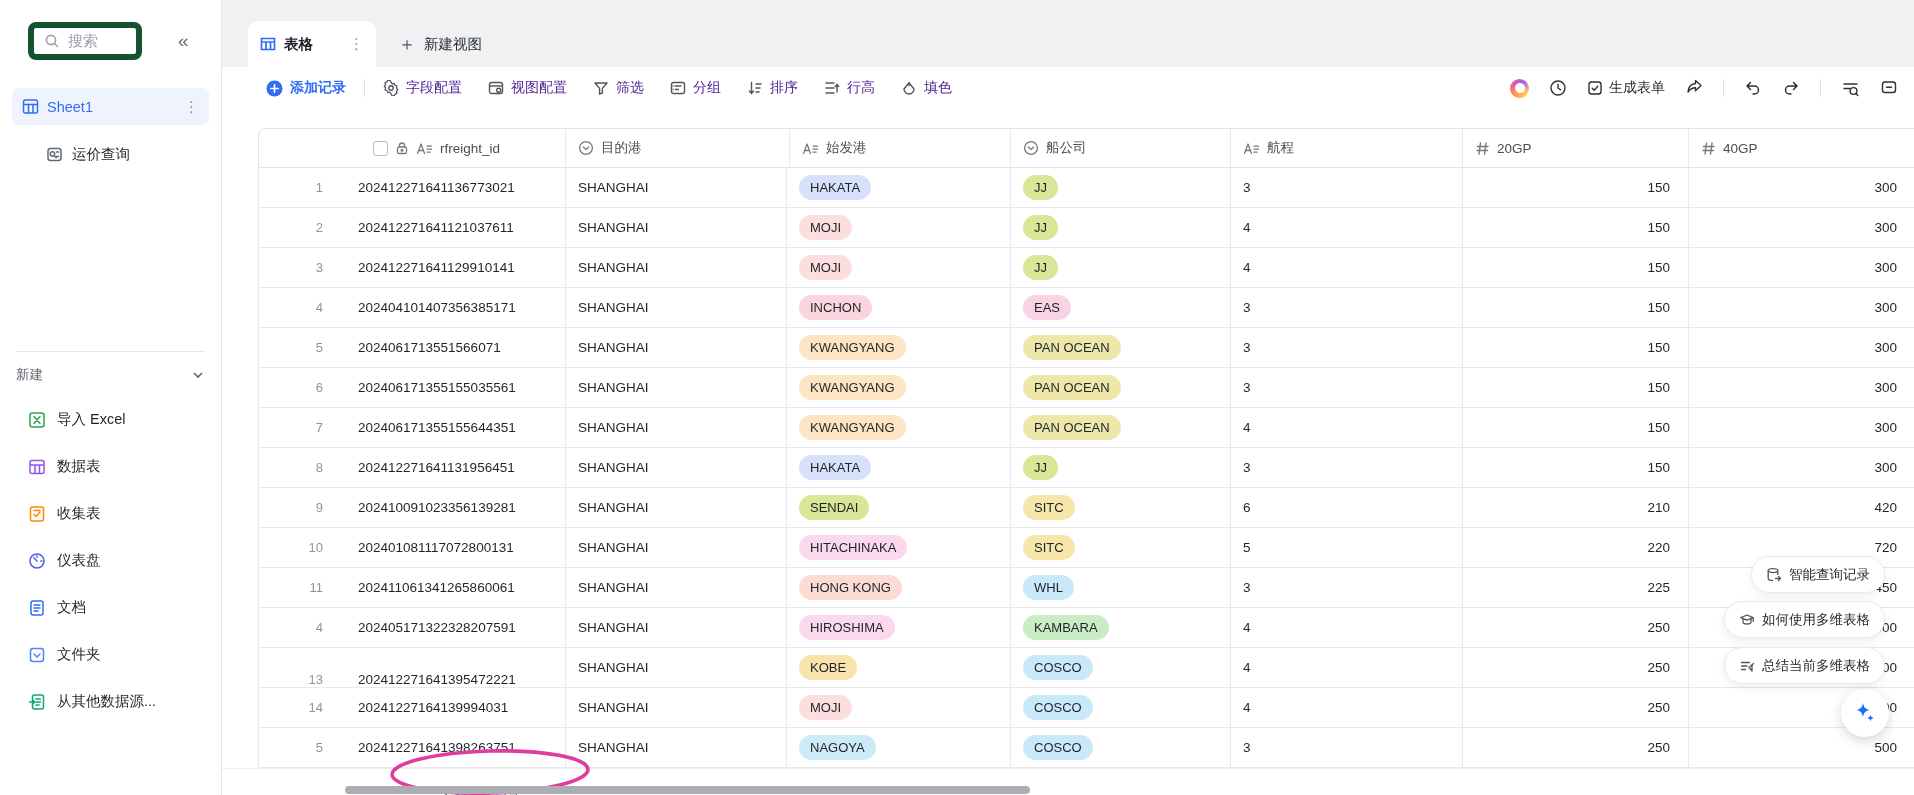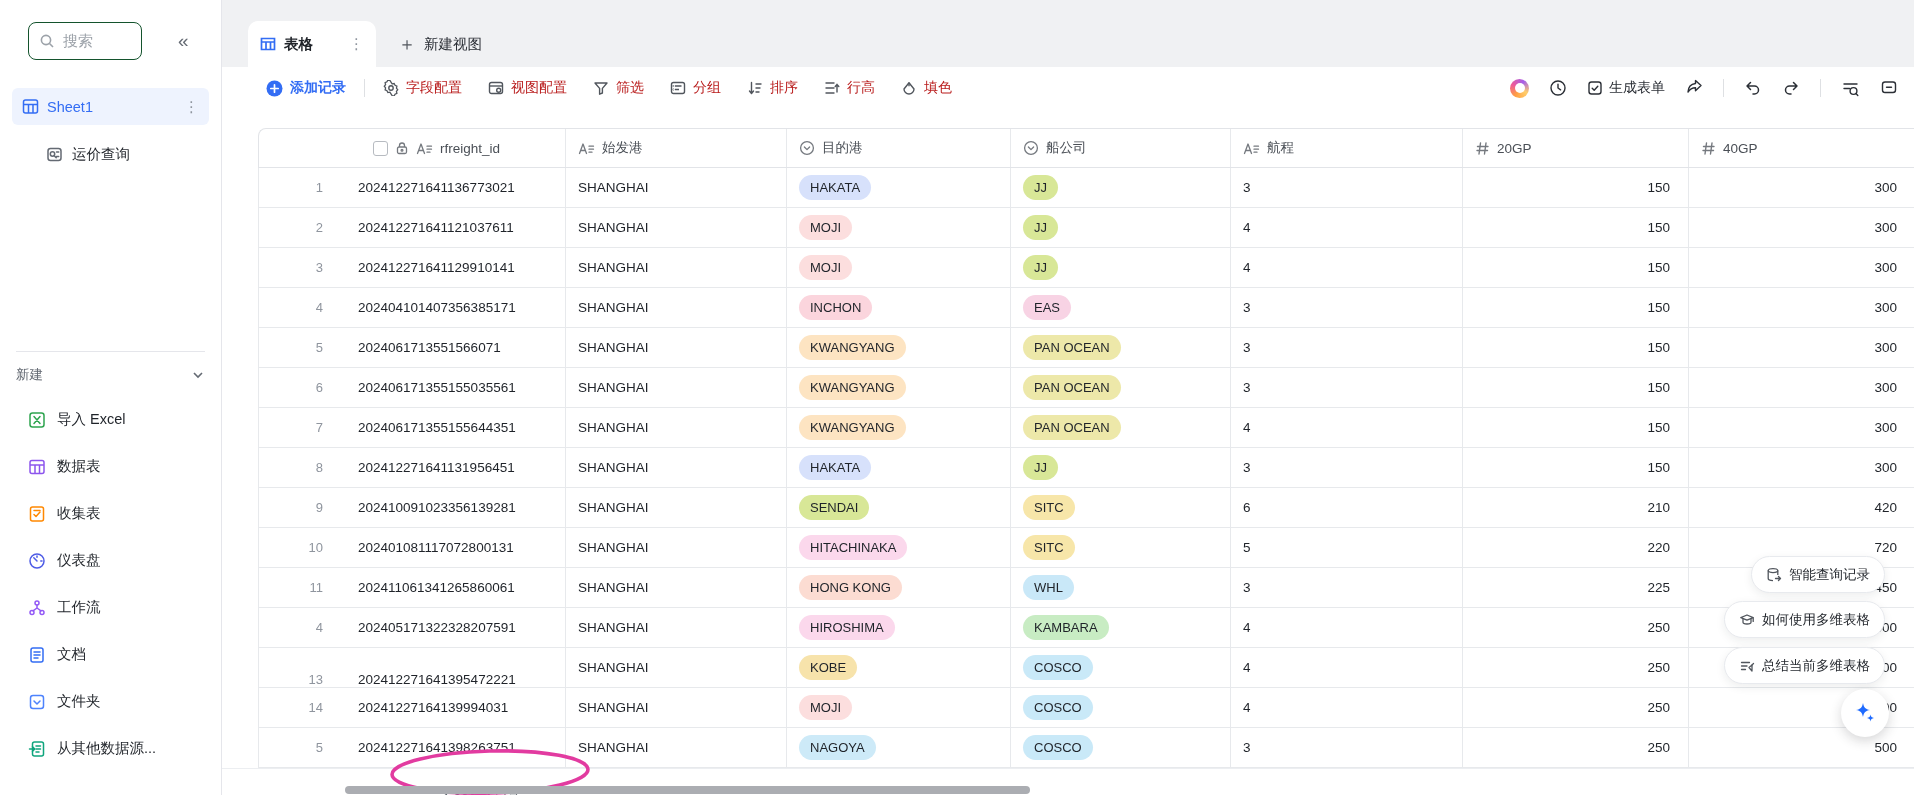--- a/index.html
+++ b/index.html
@@ -4,21 +4,21 @@
 <style>
   * { margin:0; padding:0; box-sizing:border-box; }
   html,body { width:1914px; height:795px; overflow:hidden; background:#fff;
     font-family:"Liberation Sans","DejaVu Sans",sans-serif; color:#1f2329; }
   .app { display:flex; width:1914px; height:795px; }
 
   
   .sidebar { width:222px; height:100%; background:#fff; border-right:1px solid #e5e6eb;
     display:flex; flex-direction:column; position:relative; flex:none; }
   .search-row { display:flex; align-items:center; margin:22px 12px 0 28px; }
-  .search-box { flex:0 0 114px; height:38px; border:1px solid #14532d; border-radius:8px;
+  .search-box { flex:0 0 114px; height:38px; border:6px solid #14532d; border-radius:8px;
     display:flex; align-items:center; padding:0 10px; gap:8px; color:#9ca2a9; font-size:15px; }
   .search-box svg { flex:none; }
   .collapse-btn { margin-left:36px; color:#646a73; font-size:19px; cursor:pointer; }
   .sheet-item { margin:28px 12px 0 12px; height:37px; background:#eef3fe; border-radius:6px;
     display:flex; align-items:center; padding:0 10px; gap:8px; font-size:14.5px; color:#336df4; }
   .sheet-item .grow { flex:1; }
   .kebab { color:#8f959e; font-size:15px; letter-spacing:0; }
   .query-item { margin:12px 12px 0 12px; height:34px; display:flex; align-items:center;
     padding:0 10px 0 34px; gap:9px; font-size:14.5px; color:#1f2329; border-radius:6px; }
   .side-divider { margin:180px 16px 0 16px; border-top:1px solid #e5e6eb; }
@@ -36,21 +36,21 @@
   .tab-active { position:absolute; left:26px; top:21px; width:128px; height:46px; background:#fff;
     border-radius:10px 10px 0 0; display:flex; align-items:center; padding:0 12px; gap:8px;
     font-size:14.5px; font-weight:bold; color:#1f2329; }
   .tab-active .kebab { font-weight:normal; }
   .new-view-btn { position:absolute; left:176px; top:21px; height:46px; display:flex; align-items:center;
     gap:8px; font-size:14.5px; color:#2b2f36; cursor:pointer; }
   .new-view-btn .plus { font-size:18px; color:#51565d; }
 
   .toolbar { position:absolute; left:0; top:67px; right:0; height:42px; background:#fff;
     display:flex; align-items:center; padding-left:44px; font-size:14px; }
-  .tb-btn { display:flex; align-items:center; gap:7px; color:#b91c1c; margin-right:26px; cursor:pointer; white-space:nowrap; }
+  .tb-btn { display:flex; align-items:center; gap:7px; color:#4c1d95; margin-right:26px; cursor:pointer; white-space:nowrap; }
   .tb-add { color:#336df4; font-weight:bold; margin-right:18px; }
   .tb-sep { width:1px; height:18px; background:#dee0e3; margin-right:18px; }
   .tb-right { position:absolute; right:16px; top:0; height:42px; display:flex; align-items:center; gap:20px; }
   .grad-ring { width:19px; height:19px; border-radius:50%; position:relative;
     background:conic-gradient(from 210deg,#ff9f43,#ee5a99,#a55eea,#ffce6b,#ff9f43); }
   .grad-ring::after { content:""; position:absolute; inset:4.5px; border-radius:50%; background:#fff; }
   .tb-ic { display:flex; align-items:center; gap:6px; color:#2b2f36; cursor:pointer; white-space:nowrap; }
 
   
   .grid { position:absolute; left:36px; top:128px; width:1656px; }
@@ -165,31 +165,20 @@
         <div class="create-item">
           <span style="color:#4e5ce6;display:flex">
             <svg width="18" height="18" viewBox="0 0 18 18" fill="none" stroke="currentColor" stroke-width="1.5">
               <circle cx="9" cy="9" r="7"></circle>
               <path d="M9 9L5.8 5.8M9 4v1.2M14 9h-1.2" stroke-linecap="round"></path>
             </svg>
           </span>
           <span>仪表盘</span>
         </div>
         <div class="create-item">
-          <span style="color:#935af6;display:flex">
-            <svg width="18" height="18" viewBox="0 0 18 18" fill="none" stroke="currentColor" stroke-width="1.5">
-              <circle cx="9" cy="4" r="2"></circle>
-              <circle cx="4" cy="13.5" r="2"></circle>
-              <circle cx="14" cy="13.5" r="2"></circle>
-              <path d="M9 6v3M9 9l-4 2.8M9 9l4 2.8" stroke-linecap="round"></path>
-            </svg>
-          </span>
-          <span>工作流</span>
-        </div>
-        <div class="create-item">
           <span style="color:#336df4;display:flex">
             <svg width="18" height="18" viewBox="0 0 18 18" fill="none" stroke="currentColor" stroke-width="1.5">
               <rect x="3" y="2" width="12" height="14" rx="2"></rect>
               <path d="M6 6h6M6 9h6M6 12h4" stroke-linecap="round"></path>
             </svg>
           </span>
           <span>文档</span>
         </div>
         <div class="create-item">
           <span style="color:#4e83fd;display:flex">
@@ -339,37 +328,37 @@
               </svg>
             </span>
             <span class="hicon" style="display:flex">
               <svg width="17" height="15" viewBox="0 0 17 15" fill="none" stroke="currentColor" stroke-width="1.3">
                 <path d="M1.5 12.5L5 3l3.5 9.5M2.8 9.5h4.4" stroke-linecap="round" stroke-linejoin="round"></path>
                 <path d="M11 5.2h4.5M11 8.2h4.5M11 11.2h3" stroke-linecap="round"></path>
               </svg>
             </span>
             <span>rfreight_id</span>
           </div>
+          <div class="gcell hcell" style="width: 224px; flex: 0 0 auto;">
+            <span class="hicon" style="display:flex">
+              <svg width="16" height="16" viewBox="0 0 16 16" fill="none" stroke="currentColor" stroke-width="1.3">
+                <circle cx="8" cy="8" r="6.4"></circle>
+                <path d="M5.4 7l2.6 2.6L10.6 7" stroke-linecap="round" stroke-linejoin="round"></path>
+              </svg>
+            </span>
+            <span>目的港</span>
+          </div>
           <div class="gcell hcell" style="width: 221px; flex: 0 0 auto;">
             <span class="hicon" style="display:flex">
               <svg width="17" height="15" viewBox="0 0 17 15" fill="none" stroke="currentColor" stroke-width="1.3">
                 <path d="M1.5 12.5L5 3l3.5 9.5M2.8 9.5h4.4" stroke-linecap="round" stroke-linejoin="round"></path>
                 <path d="M11 5.2h4.5M11 8.2h4.5M11 11.2h3" stroke-linecap="round"></path>
               </svg>
             </span>
             <span>始发港</span>
-          </div>
-          <div class="gcell hcell" style="width: 224px; flex: 0 0 auto;">
-            <span class="hicon" style="display:flex">
-              <svg width="16" height="16" viewBox="0 0 16 16" fill="none" stroke="currentColor" stroke-width="1.3">
-                <circle cx="8" cy="8" r="6.4"></circle>
-                <path d="M5.4 7l2.6 2.6L10.6 7" stroke-linecap="round" stroke-linejoin="round"></path>
-              </svg>
-            </span>
-            <span>目的港</span>
           </div>
           <div class="gcell hcell" style="width: 220px; flex: 0 0 auto;">
             <span class="hicon" style="display:flex">
               <svg width="16" height="16" viewBox="0 0 16 16" fill="none" stroke="currentColor" stroke-width="1.3">
                 <circle cx="8" cy="8" r="6.4"></circle>
                 <path d="M5.4 7l2.6 2.6L10.6 7" stroke-linecap="round" stroke-linejoin="round"></path>
               </svg>
             </span>
             <span>船公司</span>
           </div>

